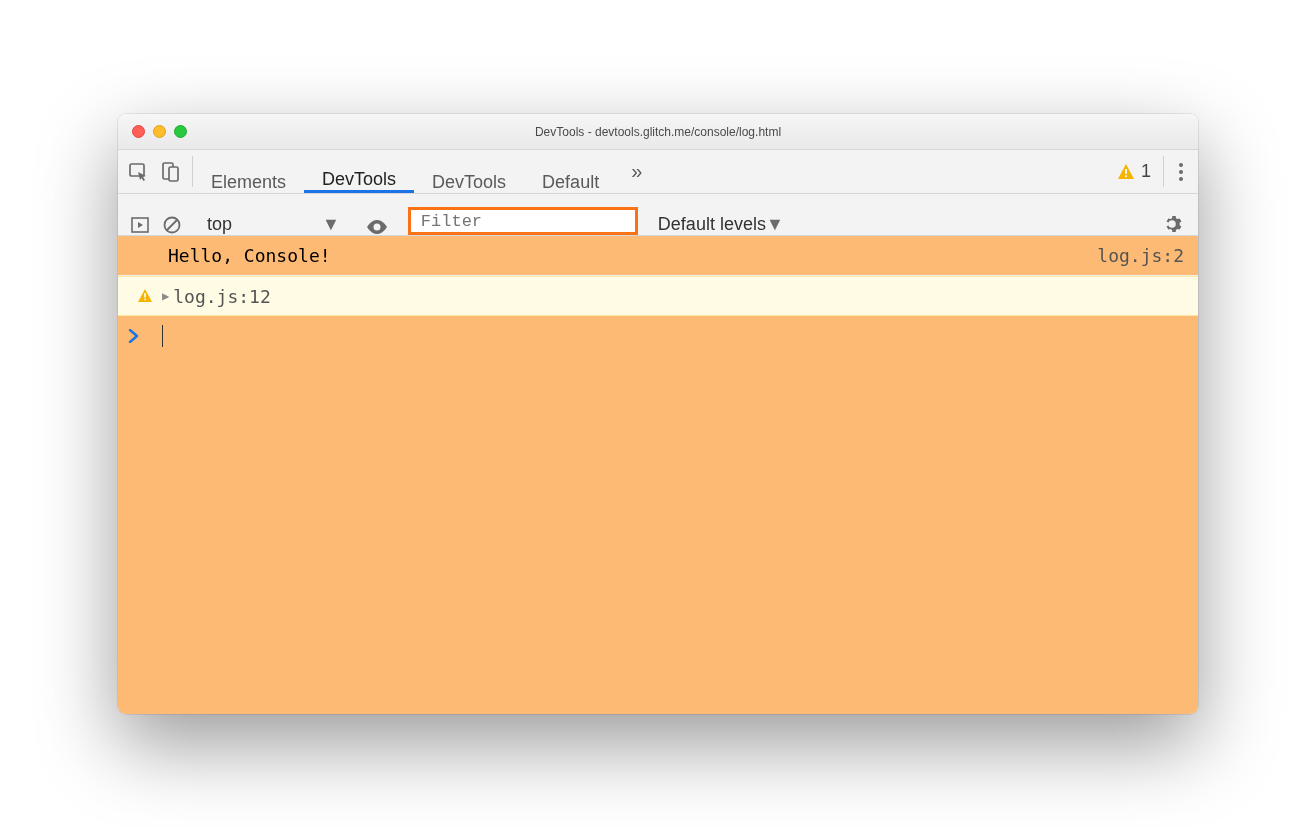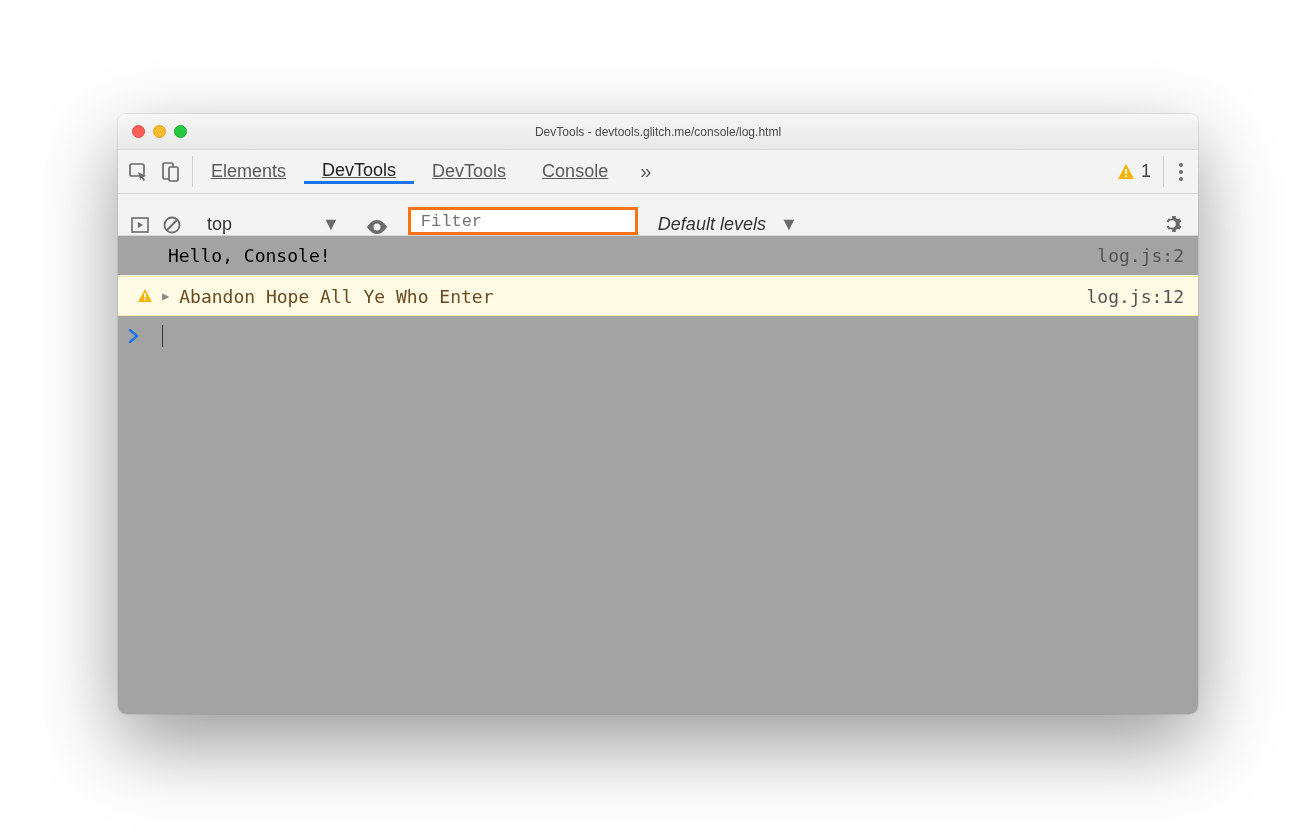--- a/index.html
+++ b/index.html
@@ -51,42 +51,42 @@
       height: 44px;
       border-bottom: 1px solid #d6d6d6;
       display: flex;
       align-items: stretch;
       background: #f3f3f3;
       font-size: 18px;
       color: #5a5a5a;
     }
     .left-icons { display:flex; align-items:center; padding:0 10px; gap:10px;}
     .vsep { width:1px; background:#d0d0d0; margin:6px 0;}
-    .tabs { display:flex; align-items:center;text-decoration:underline; }
+    .tabs { display:flex; align-items:flex-end; }
     .tab { padding: 0 18px; display:flex; align-items:center; cursor:pointer; color:#5a5a5a;}
     .tab.active { color:#222; border-bottom:3px solid #1a73e8; }
     .chevrons { padding:0 14px; display:flex; align-items:center; color:#5a5a5a;}
     .spacer { flex:1; }
     .warncount { display:flex; align-items:center; gap:6px; padding:0 12px; color:#444; }
     .kebab { padding:0 14px; display:flex; align-items:center; color:#5a5a5a; }
     .toolbar {
       height: 42px; border-bottom:1px solid #d6d6d6;
       display:flex; align-items:flex-end; background:#f3f3f3;
       font-size:18px; color:#5a5a5a;
     }
     .tool-icons{display:flex;align-items:center;gap:12px;padding:0 12px;}
     .ctx-select{display:flex;align-items:center;gap:90px;padding:0 12px;color:#333;}
     .eye{padding:0 12px;display:flex;align-items:center;}
     .filter-input{
       width:230px;height:28px;border:3px solid #f97316;background:#fff;
       font-size:17px;padding:0 10px;color:#333;outline:none;margin:0 6px;font-family:Liberation Mono, monospace;
     }
-    .levels{display:flex;align-items:center;gap:14px;padding:0 14px;color:#333;font-style:italic;}
+    .levels{display:flex;align-items:center;gap:0;padding:0 14px;color:#333;}
     .gear{padding:0 14px;display:flex;align-items:center;}
-    .console-body{flex:1;background:#a3a3a3;font-family:Menlo,Consolas,monospace;font-size:18px;}
+    .console-body{flex:1;background:#fdba74;font-family:Menlo,Consolas,monospace;font-size:18px;}
     .row{display:flex;align-items:center;height:40px;border-bottom:1px solid #f0f0f0;padding:0 14px 0 10px;}
     .row .gutter{width:34px;display:flex;align-items:center;justify-content:center;}
     .row .msg{flex:1;padding-left:6px;}
     .row .src{color:#545454;}
     .row.warn{background:#fffbe5;border-top:1px solid #f5e9a3;border-bottom:1px solid #f5e9a3;}
     .row.warn .msg{color:#6b4a1f;}
     .expand-tri{color:#8a8a8a;margin-right:4px;font-size:12px;}
     .prompt-row{display:flex;align-items:center;height:40px;padding:0 10px;}
     .prompt{color:#1a73e8;font-weight:bold;width:28px;text-align:center;font-size:18px;}
     .cursor{width:1px;height:22px;background:#333;margin-left:6px;}
@@ -119,21 +119,21 @@
             <rect x="3" y="2" width="10" height="16" rx="1.5" fill="none" stroke="#6b6b6b" stroke-width="1.7"></rect>
             <rect x="9" y="6" width="9" height="14" rx="1.5" fill="#f3f3f3" stroke="#6b6b6b" stroke-width="1.7"></rect>
           </svg>
       </span>
     </div>
     <div class="vsep"></div>
     <div class="tabs">
       <div class="tab">Elements</div>
       <div class="tab active">DevTools</div>
       <div class="tab">DevTools</div>
-      <div class="tab">Console</div>
+      <div class="tab">Default</div>
     </div>
     <div class="chevrons">
       <span style="font-size:20px;">»</span>
     </div>
     <div class="spacer"></div>
     <div class="warncount">
       <svg width="18" height="18" viewBox="0 0 18 18">
           <path d="M9 1 L17 16 L1 16 Z" fill="#f4b400"></path>
           <rect x="8.1" y="6" width="1.8" height="5" fill="#fff"></rect>
           <rect x="8.1" y="12.3" width="1.8" height="1.8" fill="#fff"></rect>
@@ -200,21 +200,20 @@
     </div>
     <div class="row warn">
       <div class="gutter">
         <svg width="16" height="16" viewBox="0 0 16 16">
             <path d="M8 1 L15 14 L1 14 Z" fill="#f4b400"></path>
             <rect x="7.2" y="5" width="1.6" height="4.5" fill="#fff"></rect>
             <rect x="7.2" y="10.6" width="1.6" height="1.6" fill="#fff"></rect>
           </svg>
       </div>
       <span class="expand-tri">▶</span>
-      <div class="msg">Abandon Hope All Ye Who Enter</div>
       <div class="src">log.js:12</div>
     </div>
     <div class="prompt-row">
       <div class="prompt">
         <svg width="12" height="14" viewBox="0 0 12 14">
             <path d="M2 1 L9 7 L2 13" fill="none" stroke="#1a73e8" stroke-width="2.4" stroke-linecap="round" stroke-linejoin="round"></path>
           </svg>
       </div>
       <div class="cursor"></div>
     </div>

